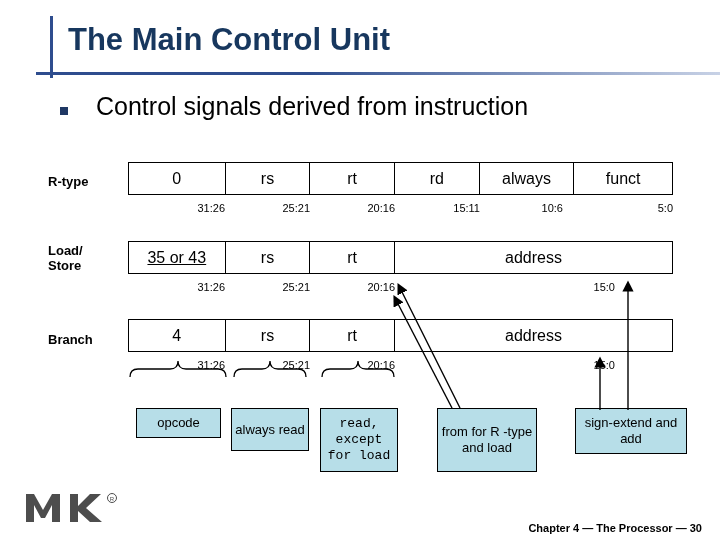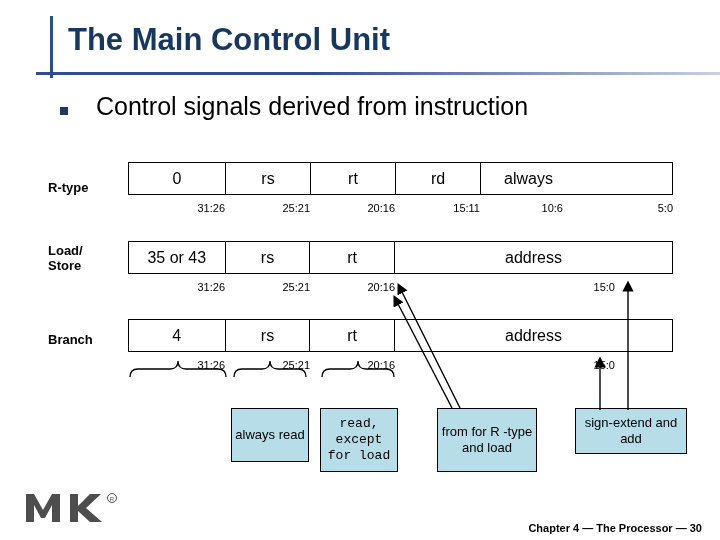--- a/index.html
+++ b/index.html
@@ -170,44 +170,45 @@
   <div class="title-rule"></div>
 </div>
 
 <div class="bullet-row">
   <div class="bullet-mark"></div>
   <div class="bullet-text">Control signals derived from instruction</div>
 </div>
 
 <div class="diagram">
 
-  <div class="row-label" style="left:48px; top:30px;">R-type</div>
+  <div class="row-label" style="left:48px; top:24px;">R-type</div>
 
   <div class="fmt-table" style="left:128px; top:12px; width:545px; height:33px;">
     <div class="fmt-cell" style="width:97px;">0</div>
     <div class="fmt-cell" style="width:85px;">rs</div>
     <div class="fmt-cell" style="width:85px;">rt</div>
     <div class="fmt-cell" style="width:85px;">rd</div>
     <div class="fmt-cell" style="width:95px;">always</div>
+    <div class="fmt-cell" style="width:98px;">funct</div>
   </div>
 
   <div class="bits" style="left:128px; top:52px; width:97px;">31:26</div>
   <div class="bits" style="left:225px; top:52px; width:85px;">25:21</div>
   <div class="bits" style="left:310px; top:52px; width:85px;">20:16</div>
   <div class="bits" style="left:395px; top:52px; width:85px;">15:11</div>
   <div class="bits" style="left:468px; top:52px; width:95px;">10:6</div>
   <div class="bits" style="left:575px; top:52px; width:98px;">5:0</div>
 
   <div class="row-label" style="left:48px; top:93px;">
     <div>Load/</div>
     <div>Store</div>
   </div>
 
   <div class="fmt-table" style="left:128px; top:91px; width:545px; height:33px;">
-    <div class="fmt-cell" style="width:97px;">35 or 43</div>
+    <div class="fmt-cell" style="width:97px;text-decoration:underline;">35 or 43</div>
     <div class="fmt-cell" style="width:85px;">rs</div>
     <div class="fmt-cell" style="width:85px;">rt</div>
     <div class="fmt-cell" style="width:278px;">address</div>
   </div>
 
   <div class="bits" style="left:128px; top:131px; width:97px;">31:26</div>
   <div class="bits" style="left:225px; top:131px; width:85px;">25:21</div>
   <div class="bits" style="left:310px; top:131px; width:85px;">20:16</div>
   <div class="bits" style="left:520px; top:131px; width:95px;">15:0</div>
 
@@ -218,21 +219,22 @@
     <div class="fmt-cell" style="width:85px;">rs</div>
     <div class="fmt-cell" style="width:85px;">rt</div>
     <div class="fmt-cell" style="width:278px;">address</div>
   </div>
 
   <div class="bits" style="left:128px; top:209px; width:97px;">31:26</div>
   <div class="bits" style="left:225px; top:209px; width:85px;">25:21</div>
   <div class="bits" style="left:310px; top:209px; width:85px;">20:16</div>
   <div class="bits" style="left:520px; top:209px; width:95px;">15:0</div>
 
-  <div class="legend-box" style="left:231px; top:258px; width:78px; height:54px;">always read</div>
+  <div class="legend-box" style="left:136px; top:258px; width:85px; height:30px;">opcode</div>
+  <div class="legend-box" style="left:231px; top:258px; width:78px; height:43px;">always read</div>
   <div class="legend-box" style="left:320px; top:258px; width:78px; height:64px;font-family:Liberation Mono, monospace;">read, except for load</div>
   <div class="legend-box" style="left:437px; top:258px; width:100px; height:64px;">from for R -type and load</div>
   <div class="legend-box" style="left:575px; top:258px; width:112px; height:46px;">sign-extend and add</div>
 </div>
 
 <svg class="overlay" viewBox="0 0 720 540">
   <defs>
     <marker id="arrowhead" markerWidth="8" markerHeight="8" refX="4" refY="4" orient="auto">
       <polygon points="0,0 8,4 0,8" fill="#000000"></polygon>
     </marker>

